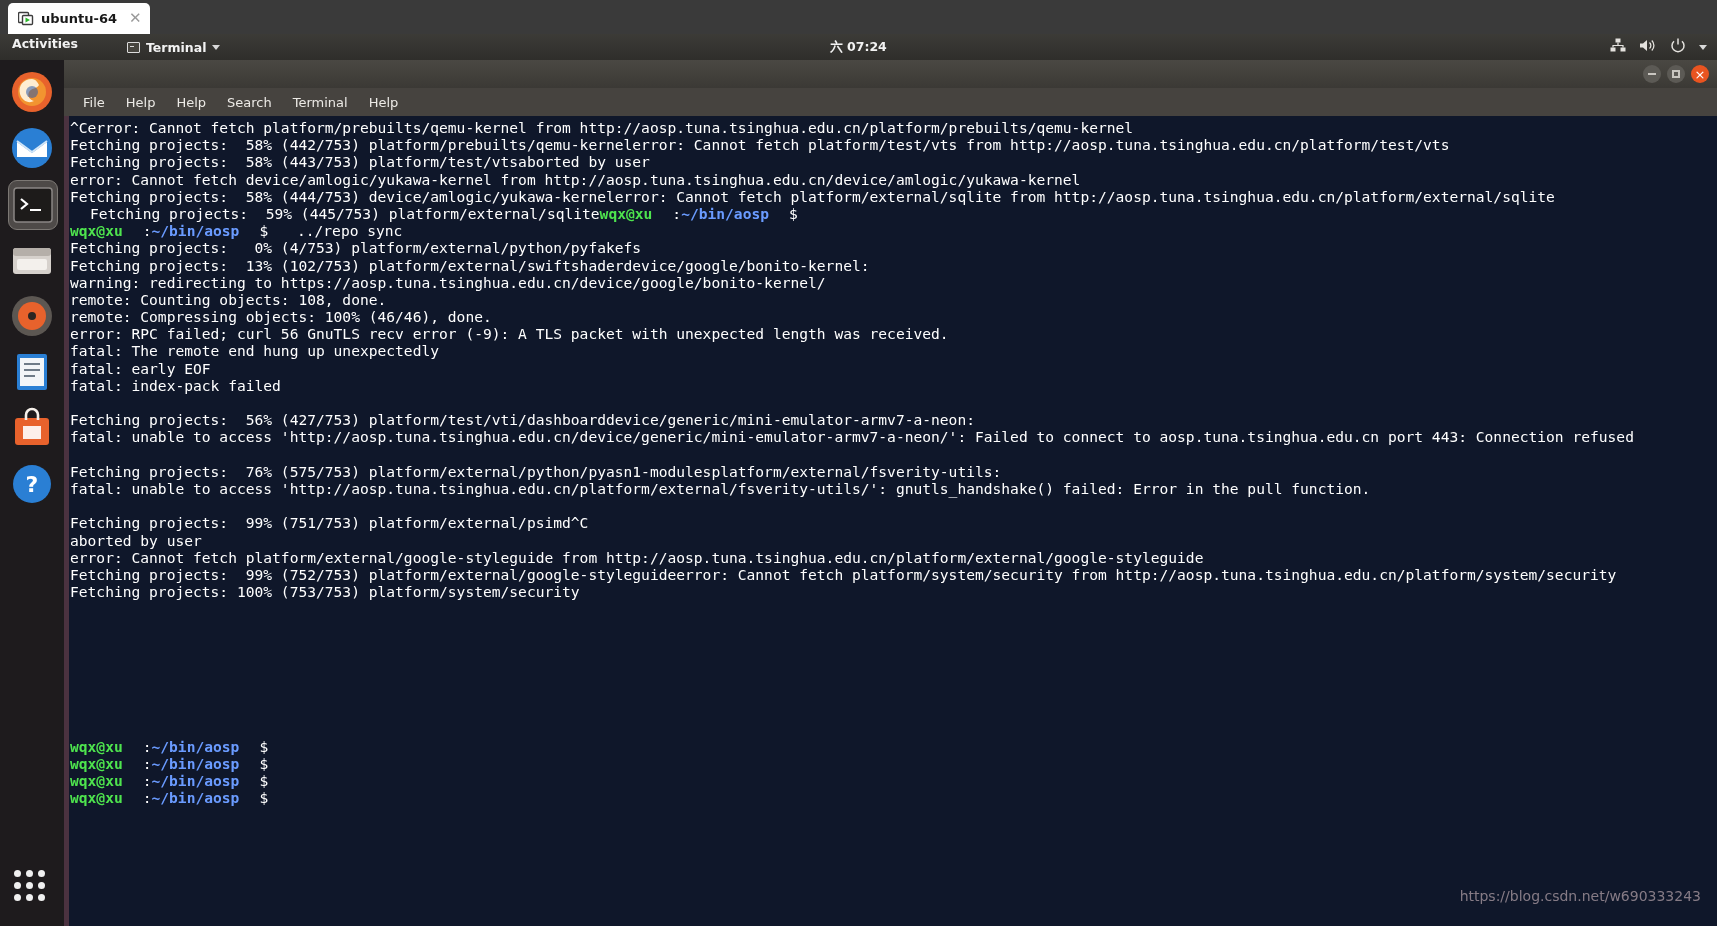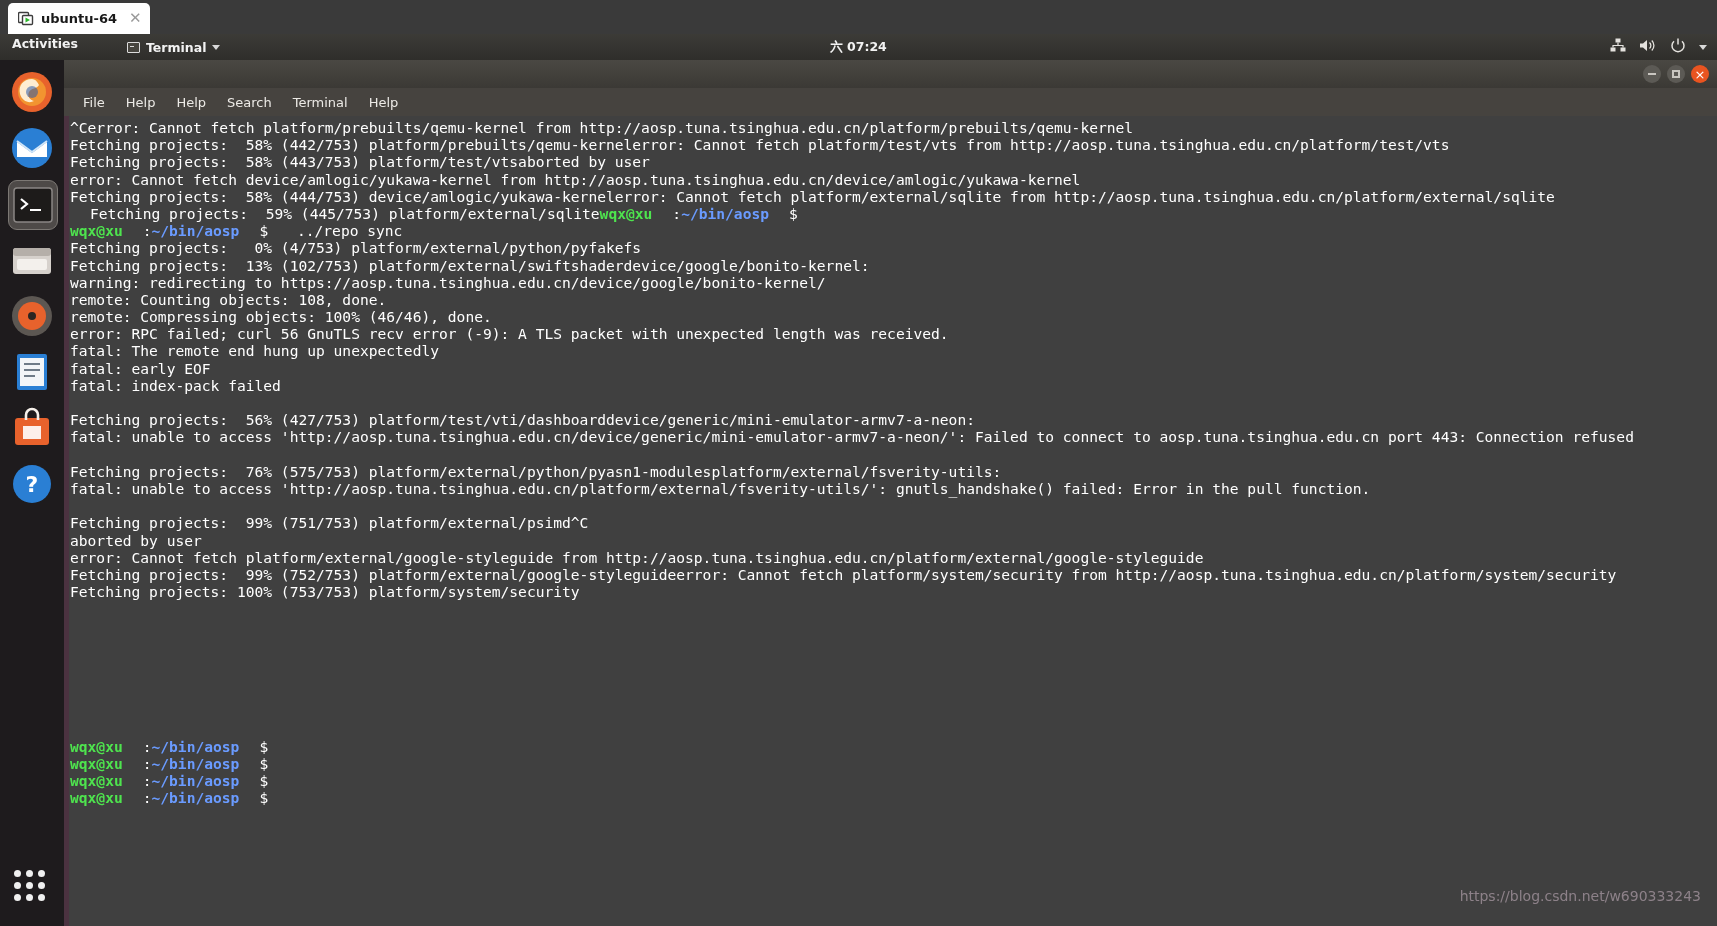--- a/index.html
+++ b/index.html
@@ -211,21 +211,21 @@
     color: #eceae6;
     padding: 3px 9px;
     border-radius: 3px;
     white-space: nowrap;
   }
 
   .term-body {
     position: absolute;
     left: 0; top: 56px;
     width: 1653px; height: 810px;
-    background: #404040;
+    background: #0f172a;
     overflow: hidden;
   }
   .term-scrollbar {
     position: absolute;
     left: 0; top: 0;
     width: 5px; height: 810px;
     background: #4b3240;
   }
   .term-text {
     position: absolute;

